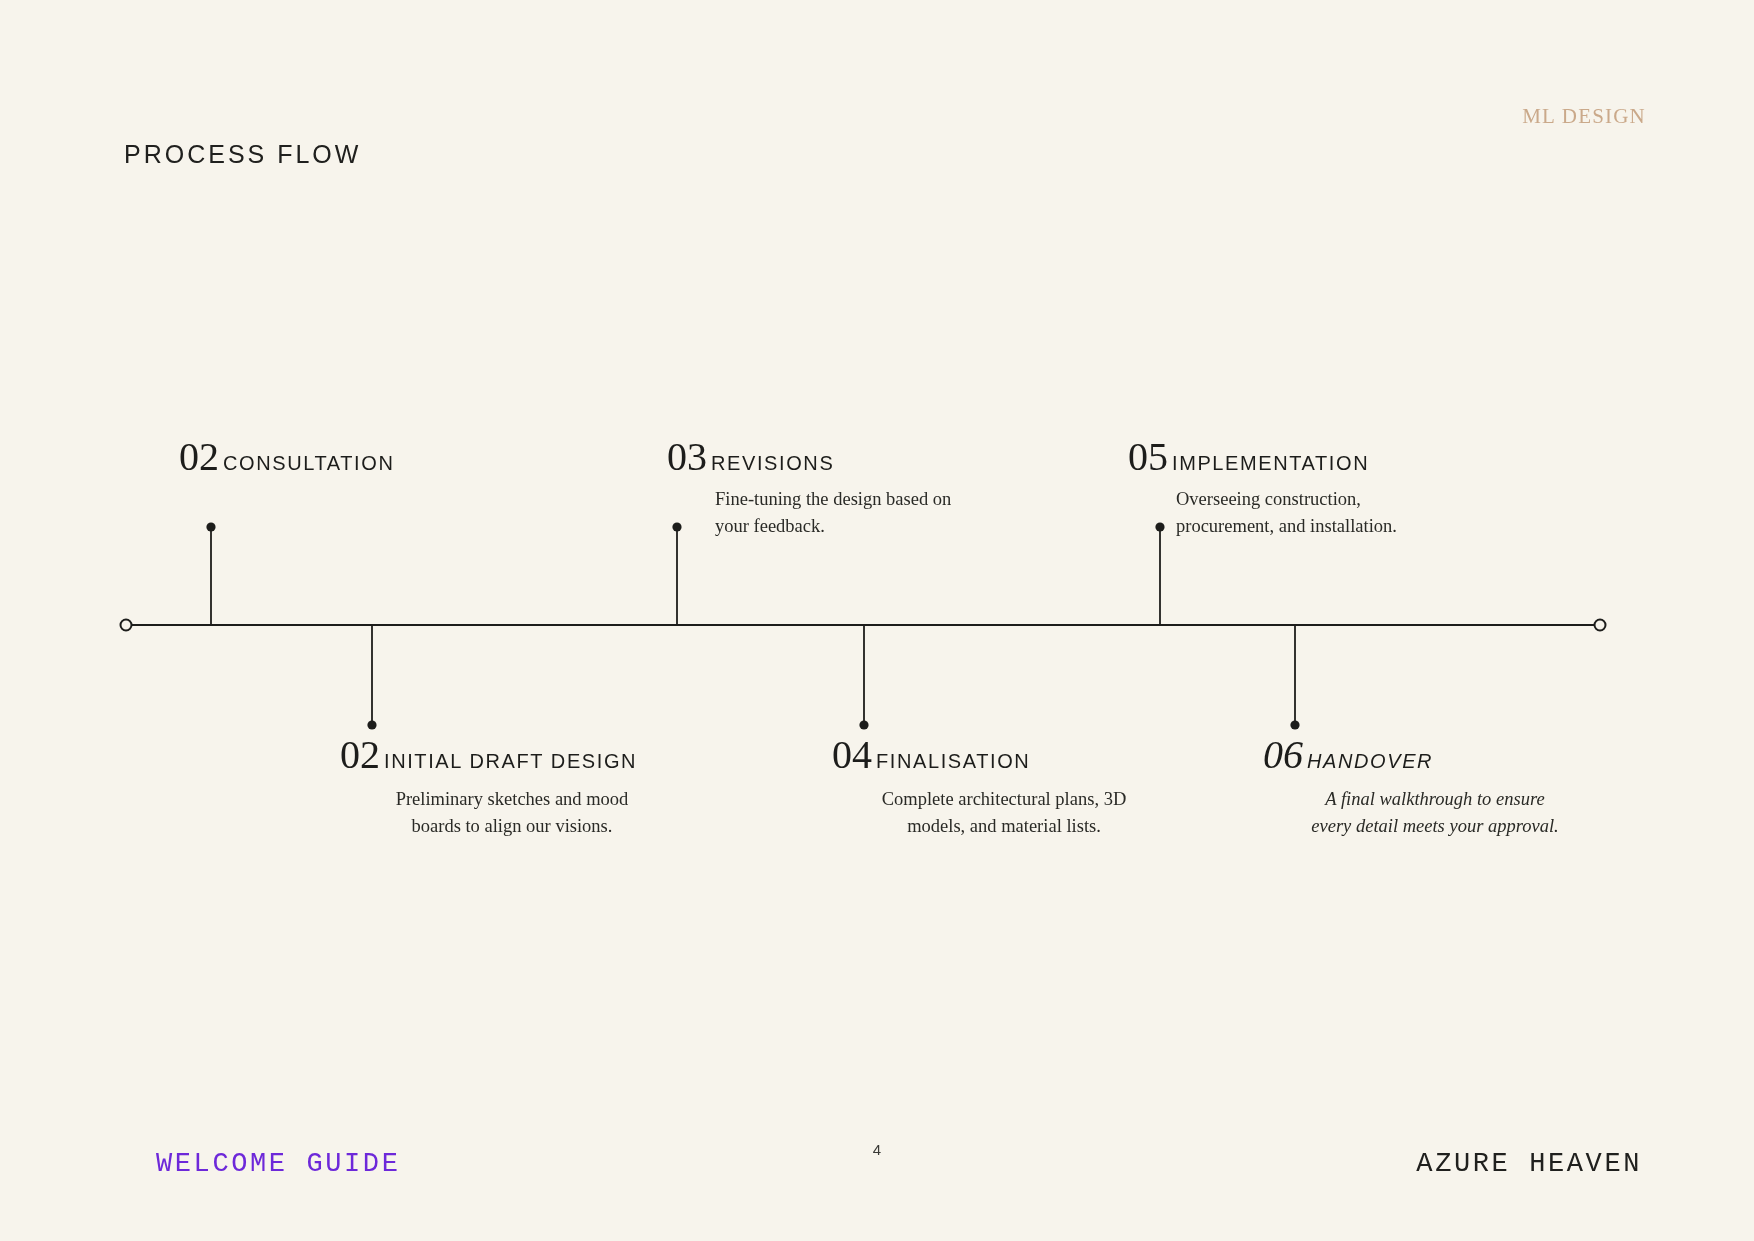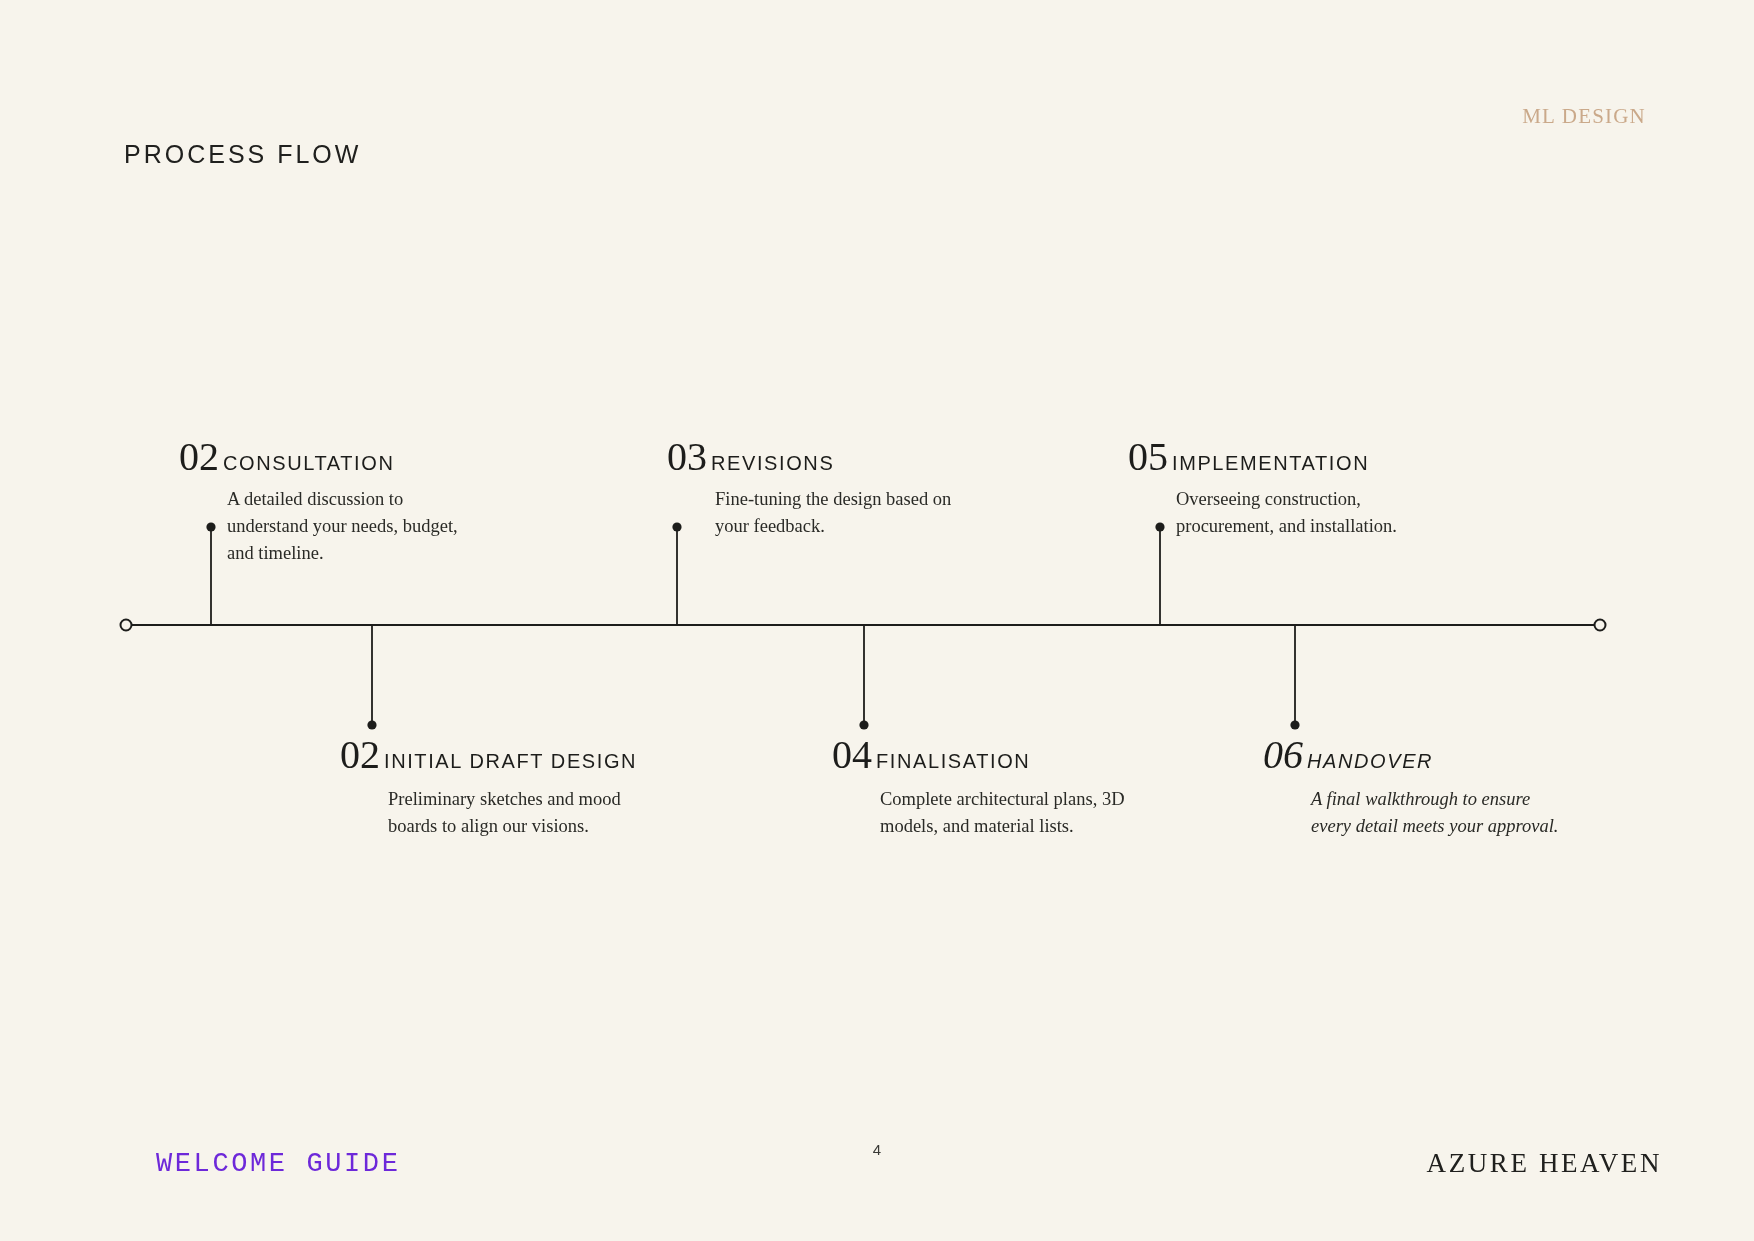--- a/index.html
+++ b/index.html
@@ -84,39 +84,40 @@
     font-family: "Liberation Serif", serif;
     font-size: 18.5px;
     line-height: 27px;
     color: #2a2a26;
     margin-top: 9px;
     margin-left: 48px;
     max-width: 248px;
   }
   .step.below .step-desc {
     margin-top: 11px;
+    text-align: center;
   }
 
   
   .footer-left {
     position: absolute;
     left: 124px;
     bottom: 62px;
     font-family: Liberation Mono, monospace;
     font-size: 27px;
     letter-spacing: 2.6px;
     color: #6d28d9;
     white-space: nowrap;
     margin-left: 32px;
   }
   .footer-right {
     position: absolute;
-    right: 92px;
+    right: 112px;
     bottom: 62px;
-    font-family: Liberation Serif, serif;
+    font-family: Liberation Mono, monospace;
     font-size: 27px;
     letter-spacing: 2.6px;
     color: #20201e;
     white-space: nowrap;
     text-align: right;
   }
   .footer-page {
     position: absolute;
     left: 0;
     right: 0;
@@ -155,21 +156,20 @@
         <circle cx="1295" cy="725" r="4.6" fill="#1d1d1b" stroke="none"></circle>
       </g>
   </svg>
 
   <div id="steps-layer">
       <div class="step above" style="left: 179px; top: 437px;">
         <div class="step-head">
           <span class="step-num">02</span>
           <span class="step-label">CONSULTATION</span>
         </div>
-        <div class="step-desc">A detailed discussion to understand your needs, budget, and timeline.</div>
       </div>
       <div class="step below" style="left: 340px; top: 735px;">
         <div class="step-head">
           <span class="step-num">02</span>
           <span class="step-label">INITIAL DRAFT DESIGN</span>
         </div>
         <div class="step-desc">Preliminary sketches and mood boards to align our visions.</div>
       </div>
       <div class="step above" style="left: 667px; top: 437px;">
         <div class="step-head">

